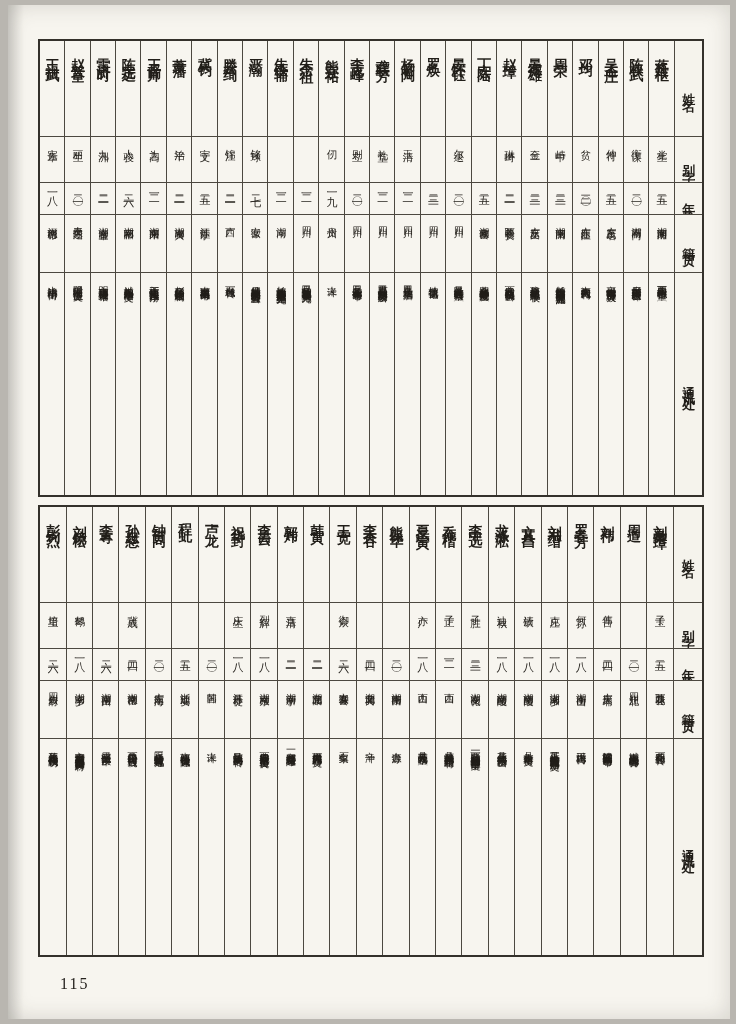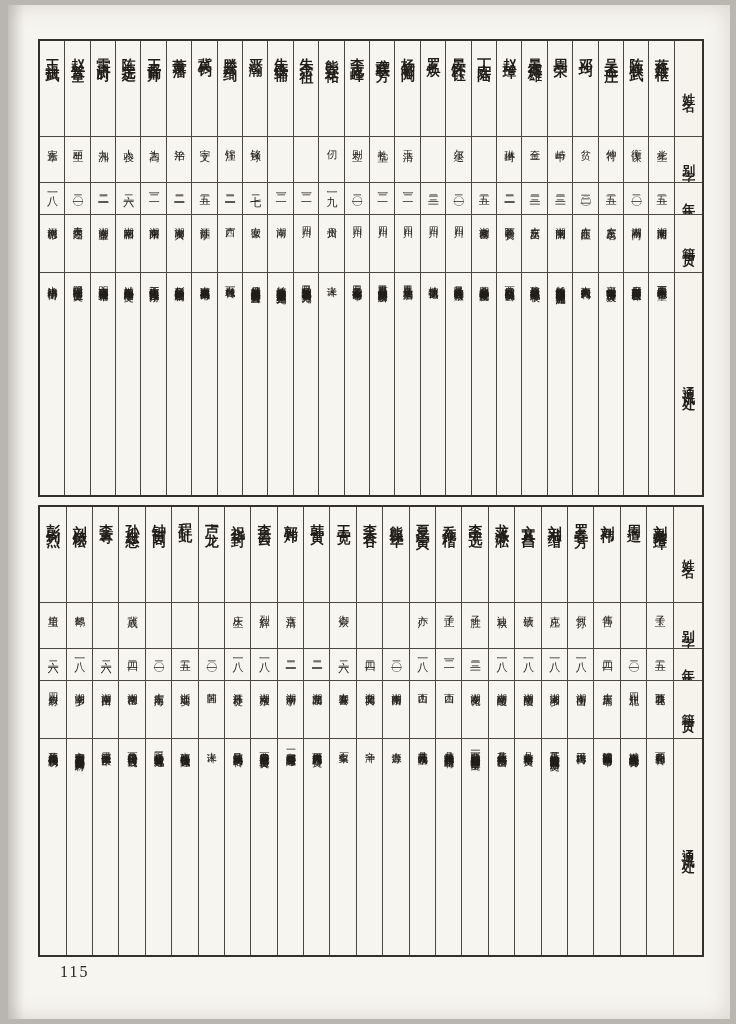--- a/index.html
+++ b/index.html
@@ -47,21 +47,21 @@
   .c-name   .vtext { font-size: 14px; font-weight: 700; letter-spacing: 5px; }
   .c-byname .vtext { font-size: 10.5px; letter-spacing: 2px; }
   .c-age    .vtext { font-size: 11px; letter-spacing: 1px; }
   .c-native .vtext { font-size: 10px; letter-spacing: 1px; }
   .c-addr   .vtext { font-size: 10px; line-height: 12px; letter-spacing: 0.5px; }
 
   .head-col .cell { padding-top: 0; align-items: center; justify-content: center; }
   .head-col .vtext { font-weight: 700; font-size: 13px; letter-spacing: 6px; }
 
   .page-num {
-    position: absolute; left: 52px; bottom: 38px;
+    position: absolute; left: 52px; bottom: 26px;
     font-size: 16px; letter-spacing: 2px; color: #26231f;
   }
 </style>
 </head>
 <body>
 
 <div class="page">
   <div class="edge-shade"></div>
 
   <div class="content">

